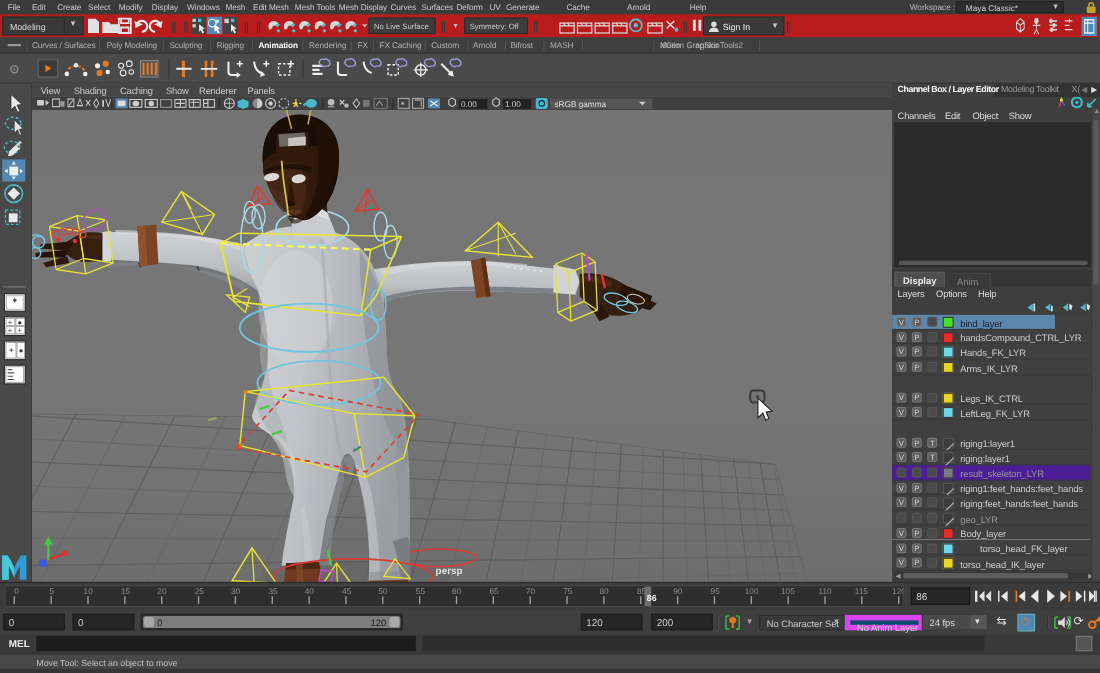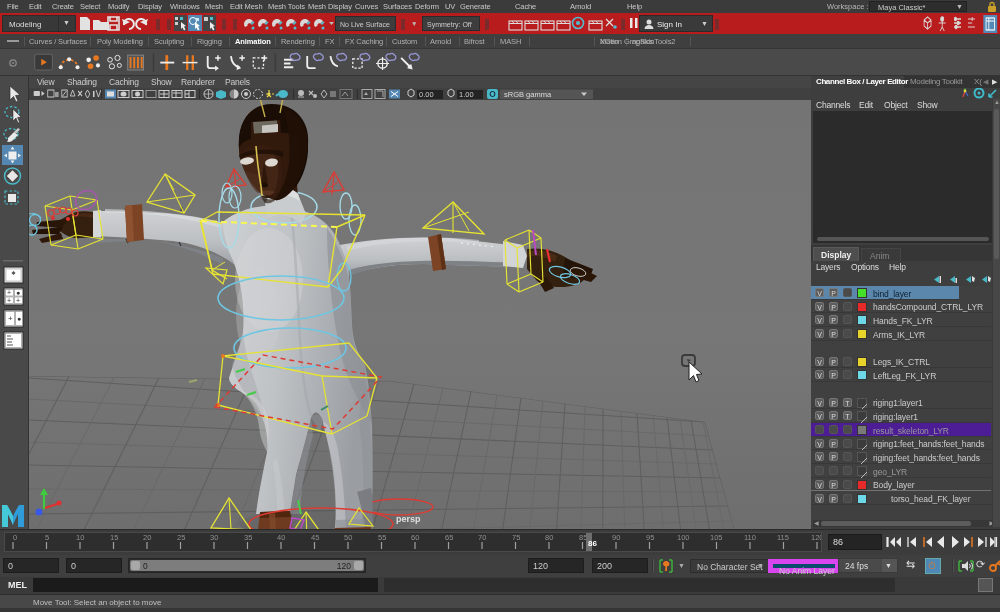--- a/index.html
+++ b/index.html
@@ -850,20 +850,27 @@
 <div class="abs" style="left:46px;top:2px;width:10px;height:10px;background:#e82a2a;border:1px solid #333;"></div>
 <span class="lyrname" style="left:62px;top:2.5px;color:#ccc;">Body_layer</span>
 </div>
 <div class="abs" style="left:0;top:205.5px;width:180px;height:13.7px;background:#404040;border-bottom:1px solid #383838;">
 <div class="tbox" style="left:4px;top:2px;background:#5c5c5c;border-color:#777;">V</div>
 <div class="tbox" style="left:18px;top:2px;background:#5c5c5c;border-color:#777;">P</div>
 <div class="tbox" style="left:32px;top:2px;background:#4a4a4a;border-color:#555;"></div>
 <div class="abs" style="left:46px;top:2px;width:10px;height:10px;background:#6cd8e8;border:1px solid #333;"></div>
 <span class="lyrname" style="left:62px;top:2.5px;color:#ccc;margin-left:18px;">torso_head_FK_layer</span>
 </div>
+<div class="abs" style="left:0;top:219.2px;width:180px;height:13.7px;background:#404040;border-bottom:1px solid #383838;">
+<div class="tbox" style="left:4px;top:2px;background:#5c5c5c;border-color:#777;">V</div>
+<div class="tbox" style="left:18px;top:2px;background:#5c5c5c;border-color:#777;">P</div>
+<div class="tbox" style="left:32px;top:2px;background:#4a4a4a;border-color:#555;"></div>
+<div class="abs" style="left:46px;top:2px;width:10px;height:10px;background:#e8d428;border:1px solid #333;"></div>
+<span class="lyrname" style="left:62px;top:2.5px;color:#ccc;">torso_head_IK_layer</span>
+</div>
 </div>
 
 <div class="abs" style="left:2px;top:444px;width:182px;height:7px;background:#373737;">
 <div class="abs" style="left:8px;top:1px;width:150px;height:5px;background:#5c5c5c;border-radius:2px;"></div>
 <span class="abs" style="left:1px;top:-1px;font-size:6px;color:#999;">◀</span>
 <span class="abs" style="right:1px;top:-1px;font-size:6px;color:#999;">▶</span>
 </div>
 
 <div class="abs" style="left:181px;top:23px;width:8px;height:428px;background:#474747;border-left:1px solid #3a3a3a;">
 <span class="abs" style="left:1px;top:0px;font-size:6px;color:#999;">▲</span>

